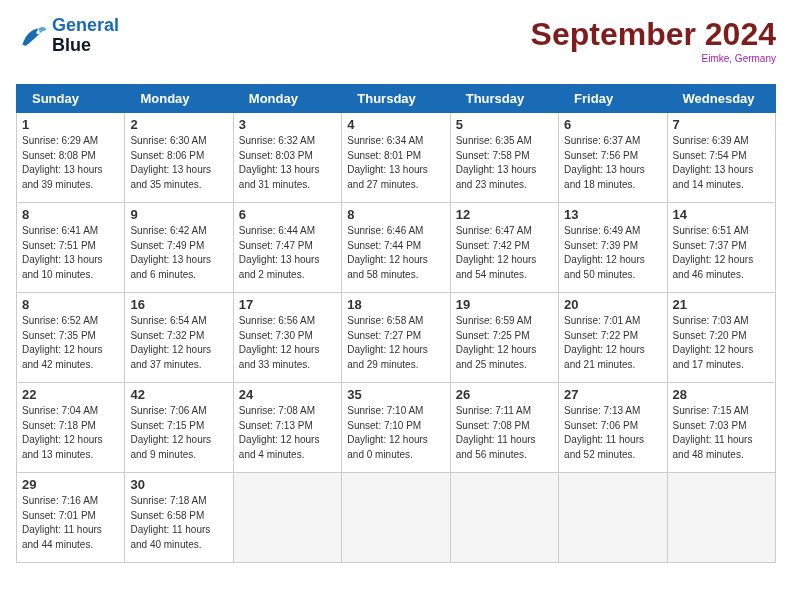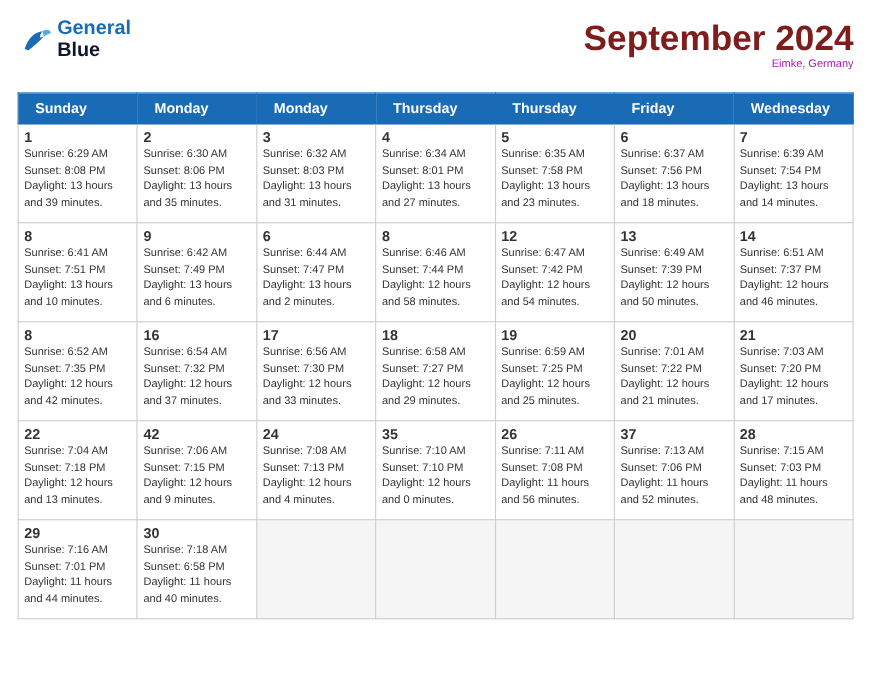--- a/index.html
+++ b/index.html
@@ -326,21 +326,21 @@
       </td>
         <td>
         <div class="day-num">26</div>
         <div class="day-info">
           Sunrise: 7:11 AM<br>
           Sunset: 7:08 PM<br>
           Daylight: 11 hours and 56 minutes.
         </div>
       </td>
         <td>
-        <div class="day-num">37</div>
+        <div class="day-num">27</div>
         <div class="day-info">
           Sunrise: 7:13 AM<br>
           Sunset: 7:06 PM<br>
           Daylight: 11 hours and 52 minutes.
         </div>
       </td>
         <td>
         <div class="day-num">28</div>
         <div class="day-info">
           Sunrise: 7:15 AM<br>

